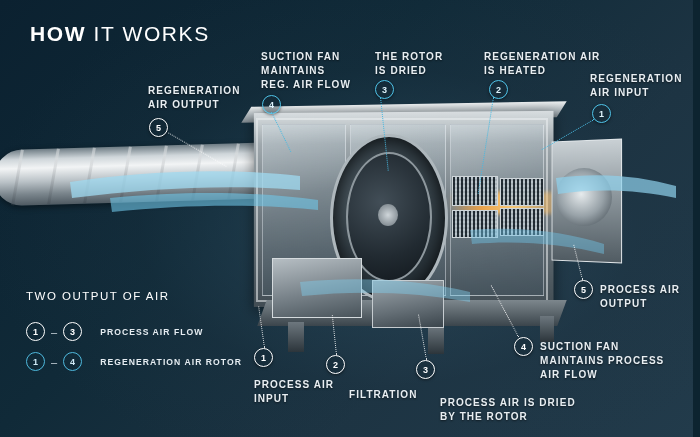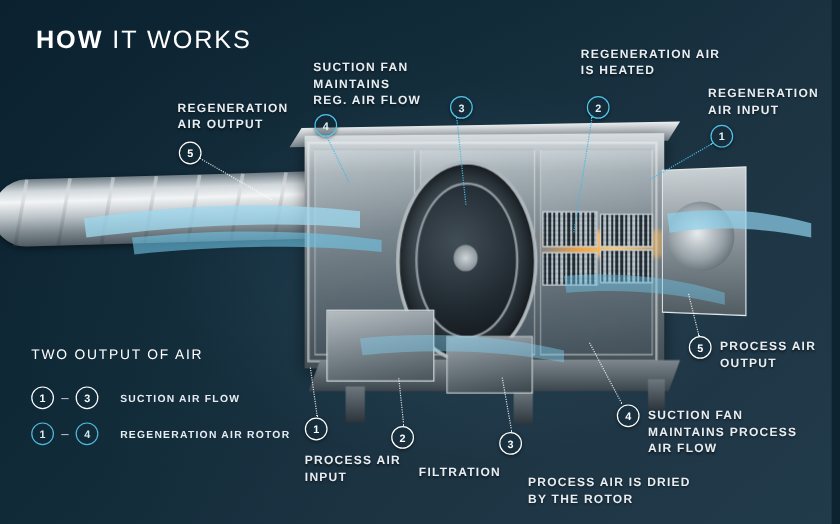--- a/index.html
+++ b/index.html
@@ -296,24 +296,26 @@
 AIR OUTPUT</div>
   <div class="marker" style="left:149px; top:118px;">5</div>
   <div class="leader" style="left:166px; top:131px; width:70px; transform:rotate(30deg);"></div>
 
   <div class="callout" style="left:261px; top:50px;">SUCTION FAN
 MAINTAINS
 REG. AIR FLOW</div>
   <div class="marker cyan" style="left:262px; top:95px;">4</div>
   <div class="leader cyan" style="left:272px; top:112px; width:44px; transform:rotate(64deg);"></div>
 
+  <div class="callout" style="left:375px; top:50px;">THE ROTOR
+IS DRIED</div>
   <div class="marker cyan" style="left:375px; top:80px;">3</div>
   <div class="leader cyan" style="left:381px; top:97px; width:74px; transform:rotate(84deg);"></div>
 
-  <div class="callout" style="left:484px; top:39px;">REGENERATION AIR
+  <div class="callout" style="left:484px; top:50px;">REGENERATION AIR
 IS HEATED</div>
   <div class="marker cyan" style="left:489px; top:80px;">2</div>
   <div class="leader cyan" style="left:494px; top:97px; width:98px; transform:rotate(99deg);"></div>
 
   <div class="callout" style="left:590px; top:72px;">REGENERATION
 AIR INPUT</div>
   <div class="marker cyan" style="left:592px; top:104px;">1</div>
   <div class="leader cyan" style="left:594px; top:120px; width:60px; transform:rotate(150deg);"></div>
 
   <div class="marker" style="left:574px; top:280px;">5</div>
@@ -340,21 +342,21 @@
   <div class="callout" style="left:440px; top:396px;">PROCESS AIR IS DRIED
 BY THE ROTOR</div>
   <div class="leader" style="left:426px; top:360px; width:46px; transform:rotate(-100deg);"></div>
 
   <div class="legend-title">TWO OUTPUT OF AIR</div>
 
   <div class="legend-row" style="top:322px;">
     <span class="lm">1</span>
     <span class="dash">–</span>
     <span class="lm">3</span>
-    <span class="ltext">SUCTION AIR FLOW</span>
+    <span class="ltext">PROCESS AIR FLOW</span>
   </div>
 
   <div class="legend-row cyan" style="top:352px;">
     <span class="lm">1</span>
     <span class="dash">–</span>
     <span class="lm">4</span>
     <span class="ltext">REGENERATION AIR ROTOR</span>
   </div>
 
 

